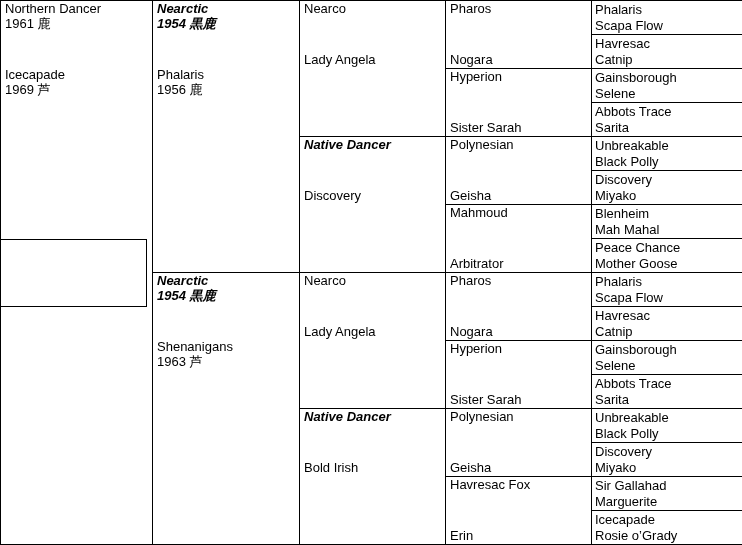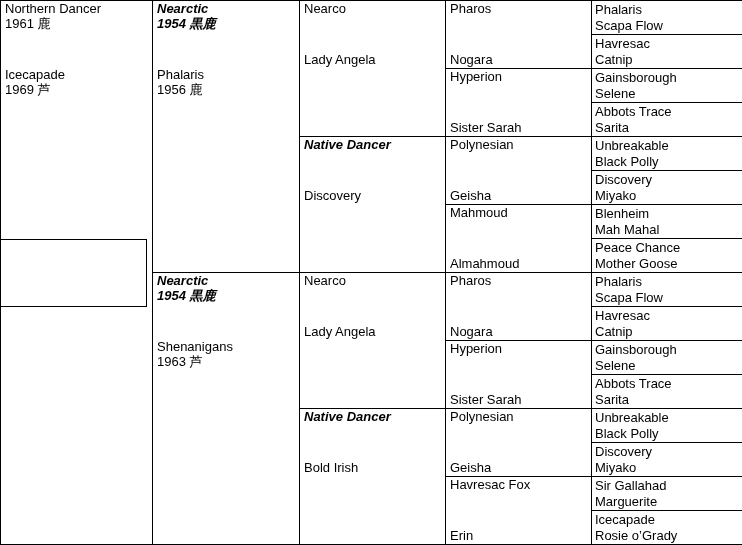--- a/index.html
+++ b/index.html
@@ -172,21 +172,21 @@
           <div>Discovery</div>
           <div>Miyako</div>
         </div>
       </td>
     </tr>
 
     <tr>
       <td rowspan="2">
         <div class="fill">
           <div class="entry">Mahmoud</div>
-          <div class="entry">Almahmoud</div>
+          <div class="entry">Arbitrator</div>
         </div>
       </td>
       <td>
         <div class="g5wrap">
           <div>Blenheim</div>
           <div>Mah Mahal</div>
         </div>
       </td>
     </tr>
 

